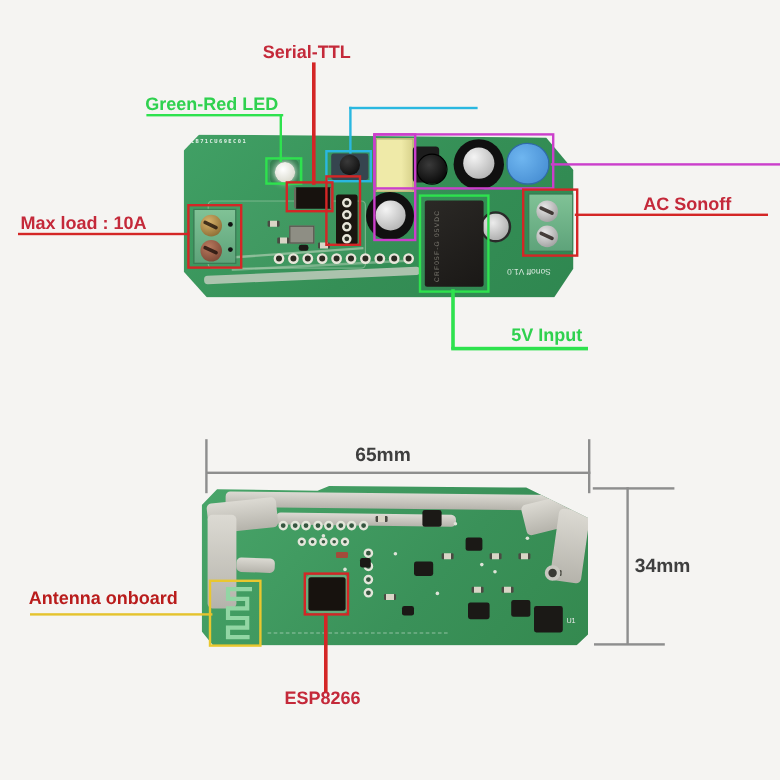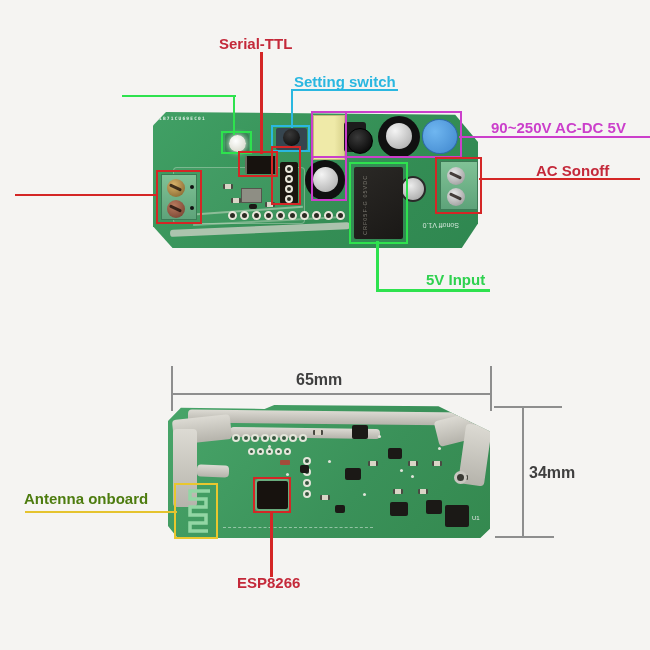--- a/index.html
+++ b/index.html
@@ -31,21 +31,21 @@
        background:linear-gradient(90deg,#4a4a42 20%,#d9d5c6 20%,#d9d5c6 80%,#4a4a42 80%);}
   .via{position:absolute; width:3px;height:3px;border-radius:50%;background:#dfe3d8;}
   
   .ln{position:absolute;}
   .rect{position:absolute; box-sizing:border-box; background:transparent;}
   .lbl{position:absolute; white-space:nowrap; font-weight:700; font-size:15px; line-height:17px;}
   .c-red{color:#c4293a;} .b-red{border:2.5px solid #d42626;} .bg-red{background:#d42626;}
   .c-grn{color:#2fd14f;} .b-grn{border:2px solid #2ee24e;} .bg-grn{background:#2ee24e;}
   .c-cyn{color:#2ab7e0;} .b-cyn{border:2px solid #2ab7e0;} .bg-cyn{background:#2ab7e0;}
   .c-mag{color:#cb3fcb;} .b-mag{border:2px solid #cb3fcb;} .bg-mag{background:#cb3fcb;}
-  .c-org{color:#4d7c0f;} .b-yel{border:2px solid #e9c72e;} .bg-yel{background:#e5c32e;}
+  .c-org{color:#b91c1c;} .b-yel{border:2px solid #e9c72e;} .bg-yel{background:#e5c32e;}
   .b-grn3{border:2.5px solid #2ee24e;}
   .dim{background:#8e8e8e;}
   .dim-lbl{position:absolute; color:#3f3f3f; font-weight:700; font-size:16px; white-space:nowrap;}
   .screw{position:absolute; width:18px;height:18px;border-radius:50%;}
   .slot{position:absolute; left:2px; top:7px; width:13px; height:3px; background:rgba(20,10,5,.75); border-radius:2px; transform:rotate(25deg);}
   .term{position:absolute; background:linear-gradient(#80c296,#5ea37a); border:1px solid #3c7a55; box-sizing:border-box;}
 </style>
 </head>
 <body>
 
@@ -209,23 +209,23 @@
   <div class="ln bg-cyn" style="left:291px;top:89px;width:2px;height:39px;"></div>
   <div class="ln bg-mag" style="left:459px;top:136px;width:191px;height:2px;"></div>
   <div class="ln bg-red" style="left:479px;top:178px;width:161px;height:2px;"></div>
   <div class="ln bg-red" style="left:15px;top:194px;width:143px;height:2px;"></div>
   <div class="ln bg-grn" style="left:376px;top:241px;width:3px;height:50px;"></div>
   <div class="ln bg-grn" style="left:376px;top:289px;width:114px;height:3px;"></div>
   <div class="ln bg-yel" style="left:25px;top:511px;width:152px;height:2px;"></div>
   <div class="ln bg-red" style="left:270px;top:511px;width:3px;height:66px;"></div>
 
   <div class="lbl c-red" style="left:219px;top:35px;">Serial-TTL</div>
-  <div class="lbl c-cyn" style="left:294px;top:73px;">Setting switch</div>
-  <div class="lbl c-mag" style="left:491px;top:119px;">90~250V AC-DC 5V</div>
+  <div class="lbl c-grn" style="left:121px;top:79px;">Green-Red LED</div>
   <div class="lbl c-red" style="left:536px;top:162px;">AC Sonoff</div>
+  <div class="lbl c-red" style="left:17px;top:178px;">Max load : 10A</div>
   <div class="lbl c-grn" style="left:426px;top:271px;">5V Input</div>
   <div class="lbl c-org" style="left:24px;top:490px;">Antenna onboard</div>
   <div class="lbl c-red" style="left:237px;top:574px;">ESP8266</div>
 
   <div class="ln dim" style="left:172px;top:393px;width:320px;height:2px;"></div>
   <div class="ln dim" style="left:171px;top:366px;width:2px;height:45px;"></div>
   <div class="ln dim" style="left:490px;top:366px;width:2px;height:45px;"></div>
   <div class="dim-lbl" style="left:296px;top:371px;">65mm</div>
   <div class="ln dim" style="left:522px;top:406px;width:2px;height:131px;"></div>
   <div class="ln dim" style="left:494px;top:406px;width:68px;height:2px;"></div>

